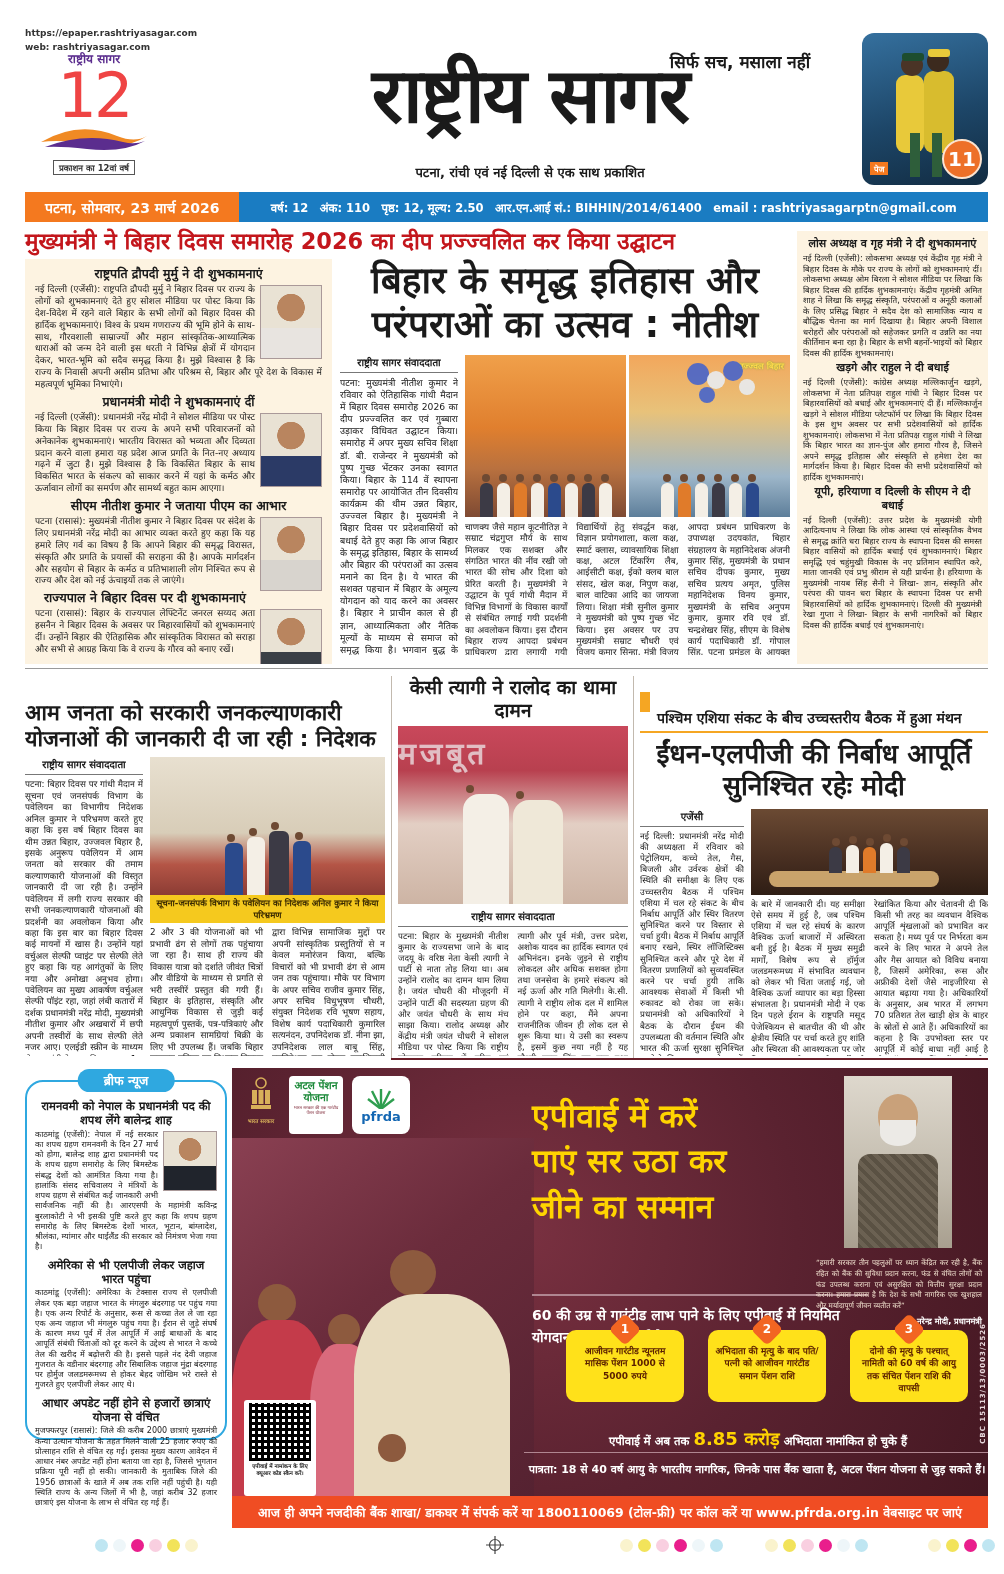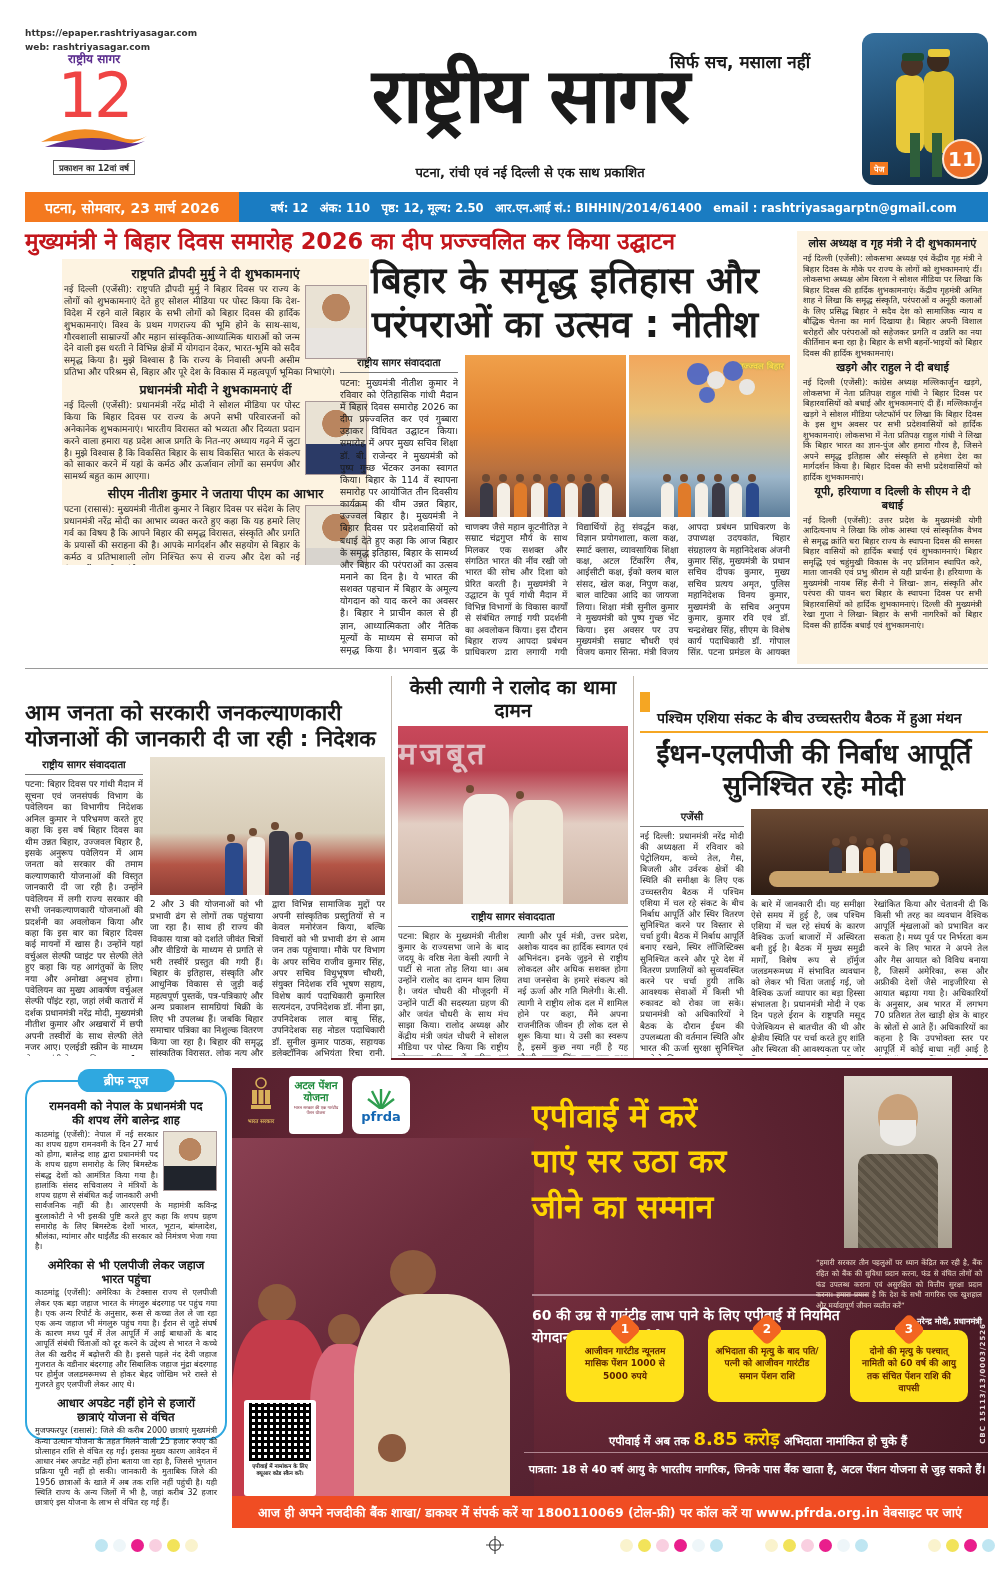--- a/index.html
+++ b/index.html
@@ -24,21 +24,21 @@
   .page-circle{position:absolute;right:6px;bottom:6px;width:36px;height:36px;border-radius:50%;background:#ed7028;
                color:#fff;font-size:20px;font-weight:bold;display:flex;align-items:center;justify-content:center;border:2px solid #fbe3cf;}
   .infobar{left:25px;top:192px;width:963px;height:30px;background:#1a7cc2;display:flex;align-items:center;}
   .datebox{background:#f4791f;color:#fff;font-weight:bold;font-size:14px;height:100%;display:flex;align-items:center;padding:0 20px;white-space:nowrap;}
   .issueinfo{color:#fff;font-size:11.5px;font-weight:bold;flex:1;text-align:center;white-space:nowrap;}
 
   
   .lead-banner{left:25px;top:229px;width:748px;font-size:22.5px;font-weight:900;color:#c3161c;line-height:1.1;}
 
   
-  .colL{left:25px;top:259px;width:307px;height:306px;background:#fdf3e1;padding:4px 2px;box-sizing:border-box;overflow:hidden;margin-left:37px;}
+  .colL{left:25px;top:259px;width:307px;height:405px;background:#fdf3e1;padding:4px 10px;box-sizing:border-box;overflow:hidden;}
   .colR{left:797px;top:231px;width:191px;height:433px;background:#fdf3e1;padding:3px 6px;box-sizing:border-box;overflow:hidden;}
   .mini h3{font-size:12.5px;text-align:center;margin:3px 0 3px;line-height:1.2;}
   .mini p{font-size:9px;line-height:1.32;}
   .colR .mini h3{font-size:11px;}
   .colR .mini p{font-size:8.2px;line-height:1.28;}
   .thumb{float:right;width:60px;height:72px;margin:1px 0 2px 5px;border:1px solid #a99;
          background:radial-gradient(circle at 50% 30%,#b9855f 0 23%,rgba(0,0,0,0) 24%),
                     linear-gradient(to bottom,#e9e2d4 58%,var(--cloth,#334) 58%);}
   .t-murmu{--cloth:#e8e4e0;}
   .t-modi{--cloth:#2b3a66;}
@@ -94,21 +94,21 @@
   .s3-right{flex:1;display:flex;flex-direction:column;overflow:hidden;}
   .meet-photo{height:86px;position:relative;overflow:hidden;
               background:linear-gradient(to bottom,#6b4a33 0%,#4a3022 55%,#2e1d14 100%);}
   .s3-body{margin-top:4px;columns:2;column-gap:9px;font-size:8.6px;line-height:1.3;flex:1;overflow:hidden;}
 
   
   .briefs{left:25px;top:1080px;width:202px;height:360px;border:2px solid #2fa8e0;border-radius:18px;
           padding:12px 8px 6px;box-sizing:border-box;overflow:visible;}
   .briefs-pill{position:absolute;top:-13px;left:50%;transform:translateX(-50%);background:#2fa8e0;color:#fff;
                font-weight:bold;font-size:12.5px;padding:3px 26px;border-radius:999px;white-space:nowrap;}
-  .brief h4{font-size:11.5px;text-align:center;line-height:1.25;margin:5px 10px 2px;}
+  .brief h4{font-size:11.5px;text-align:center;line-height:1.25;margin:5px 2px 2px;}
   .brief p{font-size:8px;line-height:1.28;}
   .brief .thumb{width:52px;height:58px;--cloth:#20242c;}
 
   
   .ad{left:232px;top:1068px;width:756px;height:460px;overflow:hidden;
       background:radial-gradient(circle at 38% 35%,#7a3141 0%,#5a2230 50%,#431721 100%);}
   .ad-logos{position:absolute;left:10px;top:8px;display:flex;gap:9px;align-items:flex-start;z-index:5;}
   .emblem{width:38px;height:58px;text-align:center;color:#d8b05a;font-size:5.5px;font-weight:bold;line-height:1.2;}
   .apy-box{width:54px;height:58px;background:#fff;border-radius:4px;text-align:center;padding:3px 2px;box-sizing:border-box;}
   .apy-main{color:#1d8a3a;font-weight:900;font-size:10.5px;line-height:1.15;}
@@ -223,20 +223,21 @@
     <p class="j">नई दिल्ली (एजेंसी): प्रधानमंत्री नरेंद्र मोदी ने सोशल मीडिया पर पोस्ट किया कि बिहार दिवस पर राज्य के अपने सभी परिवारजनों को अनेकानेक शुभकामनाएं। भारतीय विरासत को भव्यता और दिव्यता प्रदान करने वाला हमारा यह प्रदेश आज प्रगति के नित-नए अध्याय गढ़ने में जुटा है। मुझे विश्वास है कि विकसित बिहार के साथ विकसित भारत के संकल्प को साकार करने में यहां के कर्मठ और ऊर्जावान लोगों का समर्पण और सामर्थ्य बहुत काम आएगा।</p>
   </div>
   <div class="mini">
     <h3>सीएम नीतीश कुमार ने जताया पीएम का आभार</h3>
     <div class="thumb t-nitish"></div>
     <p class="j">पटना (रासासं): मुख्यमंत्री नीतीश कुमार ने बिहार दिवस पर संदेश के लिए प्रधानमंत्री नरेंद्र मोदी का आभार व्यक्त करते हुए कहा कि यह हमारे लिए गर्व का विषय है कि आपने बिहार की समृद्ध विरासत, संस्कृति और प्रगति के प्रयासों की सराहना की है। आपके मार्गदर्शन और सहयोग से बिहार के कर्मठ व प्रतिभाशाली लोग निश्चित रूप से राज्य और देश को नई ऊंचाइयों तक ले जाएंगे।</p>
   </div>
   <div class="mini">
     <h3>राज्यपाल ने बिहार दिवस पर दी शुभकामनाएं</h3>
     <div class="thumb t-gov"></div>
+    <p class="j">पटना (रासासं): बिहार के राज्यपाल लेफ्टिनेंट जनरल सय्यद अता हसनैन ने बिहार दिवस के अवसर पर बिहारवासियों को शुभकामनाएं दीं। उन्होंने बिहार की ऐतिहासिक और सांस्कृतिक विरासत को सराहा और सभी से आग्रह किया कि वे राज्य के गौरव को बनाए रखें।</p>
   </div>
 </aside>
 
 <section class="abs colM">
   <h2 class="ms-head">बिहार के समृद्ध इतिहास और परंपराओं का उत्सव : नीतीश</h2>
   <div class="ms-wrap">
     <div class="ms-left">
       <div class="byline">राष्ट्रीय सागर संवाददाता</div>
       <p class="ms-lead j">पटना: मुख्यमंत्री नीतीश कुमार ने रविवार को ऐतिहासिक गांधी मैदान में बिहार दिवस समारोह 2026 का दीप प्रज्ज्वलित कर एवं गुब्बारा उड़ाकर विधिवत उद्घाटन किया। समारोह में अपर मुख्य सचिव शिक्षा डॉ. बी. राजेन्दर ने मुख्यमंत्री को पुष्प गुच्छ भेंटकर उनका स्वागत किया। बिहार के 114 वें स्थापना समारोह पर आयोजित तीन दिवसीय कार्यक्रम की थीम उन्नत बिहार, उज्ज्वल बिहार है। मुख्यमंत्री ने बिहार दिवस पर प्रदेशवासियों को बधाई देते हुए कहा कि आज बिहार के समृद्ध इतिहास, बिहार के सामर्थ्य और बिहार की परंपराओं का उत्सव मनाने का दिन है। ये भारत की सशक्त पहचान में बिहार के अमूल्य योगदान को याद करने का अवसर है। बिहार ने प्राचीन काल से ही ज्ञान, आध्यात्मिकता और नैतिक मूल्यों के माध्यम से समाज को समृद्ध किया है। भगवान बुद्ध के विचार आज भी वैश्विक चेतना का हिस्सा हैं और मानवता को मार्ग दिखा रहे हैं। आचार्य</p>
     </div>
@@ -305,20 +306,21 @@
     </div>
     <div class="s1-right">
       <div class="pav-photo">
         <div class="fig">
           <span class="person p-blue" style="height:52px;width:18px;"></span>
           <span class="person" style="height:58px;width:18px;"></span>
           <span class="person p-dark" style="height:64px;width:20px;"></span>
           <span class="person p-blue" style="height:54px;width:18px;"></span>
         </div>
       </div>
+      <div class="pav-caption">सूचना-जनसंपर्क विभाग के पवेलियन का निदेशक अनिल कुमार ने किया परिभ्रमण</div>
       <div class="s1-body j">2 और 3 की योजनाओं को भी प्रभावी ढंग से लोगों तक पहुंचाया जा रहा है। साथ ही राज्य की विकास यात्रा को दर्शाते जीवंत चित्रों और वीडियो के माध्यम से प्रगति से भरी तस्वीरें प्रस्तुत की गयी हैं। बिहार के इतिहास, संस्कृति और आधुनिक विकास से जुड़ी कई महत्वपूर्ण पुस्तकें, पत्र-पत्रिकाएं और अन्य प्रकाशन सामग्रियां बिक्री के लिए भी उपलब्ध हैं। जबकि बिहार समाचार पत्रिका का निशुल्क वितरण किया जा रहा है। बिहार की समृद्ध सांस्कृतिक विरासत, लोक नृत्य और गीत-संगीत की जीवंत प्रस्तुतियों वाले सांस्कृतिक कार्यक्रम दर्शकों को मंत्रमुग्ध कर रहे हैं। लोक कलाकारों द्वारा विभिन्न सामाजिक मुद्दों पर अपनी सांस्कृतिक प्रस्तुतियों से न केवल मनोरंजन किया, बल्कि विचारों को भी प्रभावी ढंग से आम जन तक पहुंचाया। मौके पर विभाग के अपर सचिव राजीव कुमार सिंह, अपर सचिव विधुभूषण चौधरी, संयुक्त निदेशक रवि भूषण सहाय, विशेष कार्य पदाधिकारी कुमारिल सत्यनंदन, उपनिदेशक डॉ. नीना झा, उपनिदेशक लाल बाबू सिंह, उपनिदेशक सह नोडल पदाधिकारी डॉ. सुनील कुमार पाठक, सहायक इलेक्ट्रॉनिक अभियंता रिचा रानी, सहायक निदेशक राजेश चंद्र, पवन सिन्हा एवं अन्य कर्मी उपस्थित रहे।</div>
     </div>
   </div>
 </section>
 
 <section class="abs sec2">
   <h2>केसी त्यागी ने रालोद का थामा दामन</h2>
   <div class="ty-photo">
     <div class="ty-banner">मजबूत</div>
     <div class="fig">

